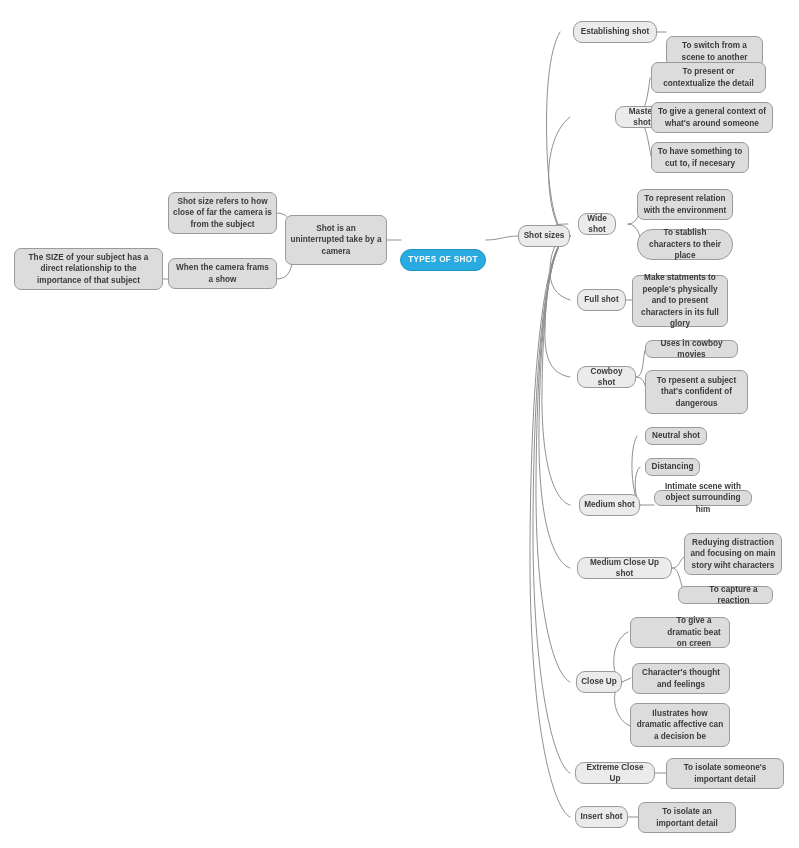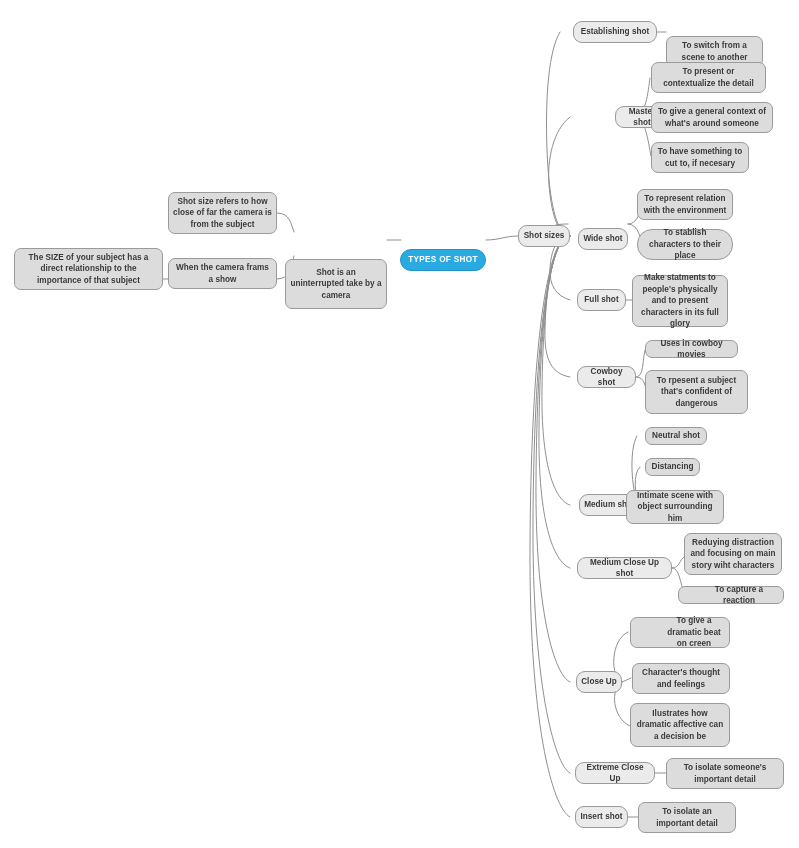--- a/index.html
+++ b/index.html
@@ -128,21 +128,21 @@
   </div>
 
   <div class="node leaf" style="left:168px; top:192px; width:109px; height:42px;">
     <span class="txt">Shot size refers to how close of far the camera is from the subject</span>
   </div>
 
   <div class="node leaf" style="left:168px; top:258px; width:109px; height:31px;">
     <span class="txt">When the camera frams a show</span>
   </div>
 
-  <div class="node leaf" style="left:285px; top:215px; width:102px; height:50px;margin-top:44px;">
+  <div class="node leaf" style="left:285px; top:215px; width:102px; height:50px;">
     <span class="txt">Shot is an uninterrupted take by a camera</span>
   </div>
 
   <div class="node root" style="left:400px; top:229px; width:86px; height:22px;margin-top:20px;">
     <span class="txt">TYPES OF SHOT</span>
   </div>
 
   <div class="node cat" style="left:518px; top:225px; width:52px; height:22px;">
     <span class="txt">Shot sizes</span>
   </div>
@@ -160,21 +160,21 @@
   <div class="node leaf" style="left:651px; top:62px; width:115px; height:31px;">
     <span class="txt">To present or contextualize the detail</span>
   </div>
   <div class="node leaf" style="left:651px; top:102px; width:122px; height:31px;">
     <span class="txt">To give a general context of what's around someone</span>
   </div>
   <div class="node leaf" style="left:651px; top:142px; width:98px; height:31px;">
     <span class="txt">To have something to cut to, if necesary</span>
   </div>
 
-  <div class="node cat" style="left:578px; top:228px; width:50px; height:22px;">
+  <div class="node cat" style="left:578px; top:213px; width:38px; height:22px;">
     <span class="txt">Wide shot</span>
   </div>
   <div class="node leaf" style="left:637px; top:189px; width:96px; height:31px;">
     <span class="txt">To represent relation with the environment</span>
   </div>
   <div class="node leaf" style="left:637px; top:229px; width:96px; height:31px;border-radius:15px;">
     <span class="txt">To stablish characters to their place</span>
   </div>
 
   <div class="node cat" style="left:577px; top:289px; width:49px; height:22px;">
@@ -196,31 +196,31 @@
 
   <div class="node cat" style="left:579px; top:494px; width:61px; height:22px;">
     <span class="txt">Medium shot</span>
   </div>
   <div class="node leaf" style="left:645px; top:427px; width:62px; height:18px;">
     <span class="txt">Neutral shot</span>
   </div>
   <div class="node leaf" style="left:645px; top:458px; width:55px; height:18px;">
     <span class="txt">Distancing</span>
   </div>
-  <div class="node leaf" style="left:626px; top:490px; width:98px; height:34px;">
+  <div class="node leaf" style="left:654px; top:490px; width:98px; height:16px;">
     <span class="txt">Intimate scene with object surrounding him</span>
   </div>
 
   <div class="node cat" style="left:577px; top:557px; width:95px; height:22px;">
     <span class="txt">Medium Close Up shot</span>
   </div>
   <div class="node leaf" style="left:684px; top:533px; width:98px; height:42px;">
     <span class="txt">Reduying distraction and focusing on main story wiht characters</span>
   </div>
-  <div class="node leaf" style="left:678px; top:586px; width:106px; height:18px;padding-left:20px;">
+  <div class="node leaf" style="left:678px; top:586px; width:95px; height:18px;padding-left:20px;">
     <span class="txt">To capture a reaction</span>
   </div>
 
   <div class="node cat" style="left:576px; top:671px; width:46px; height:22px;">
     <span class="txt">Close Up</span>
   </div>
   <div class="node leaf" style="left:630px; top:617px; width:100px; height:31px;padding-left:32px;">
     <span class="txt">To give a dramatic beat on creen</span>
   </div>
   <div class="node leaf" style="left:632px; top:663px; width:98px; height:31px;">

